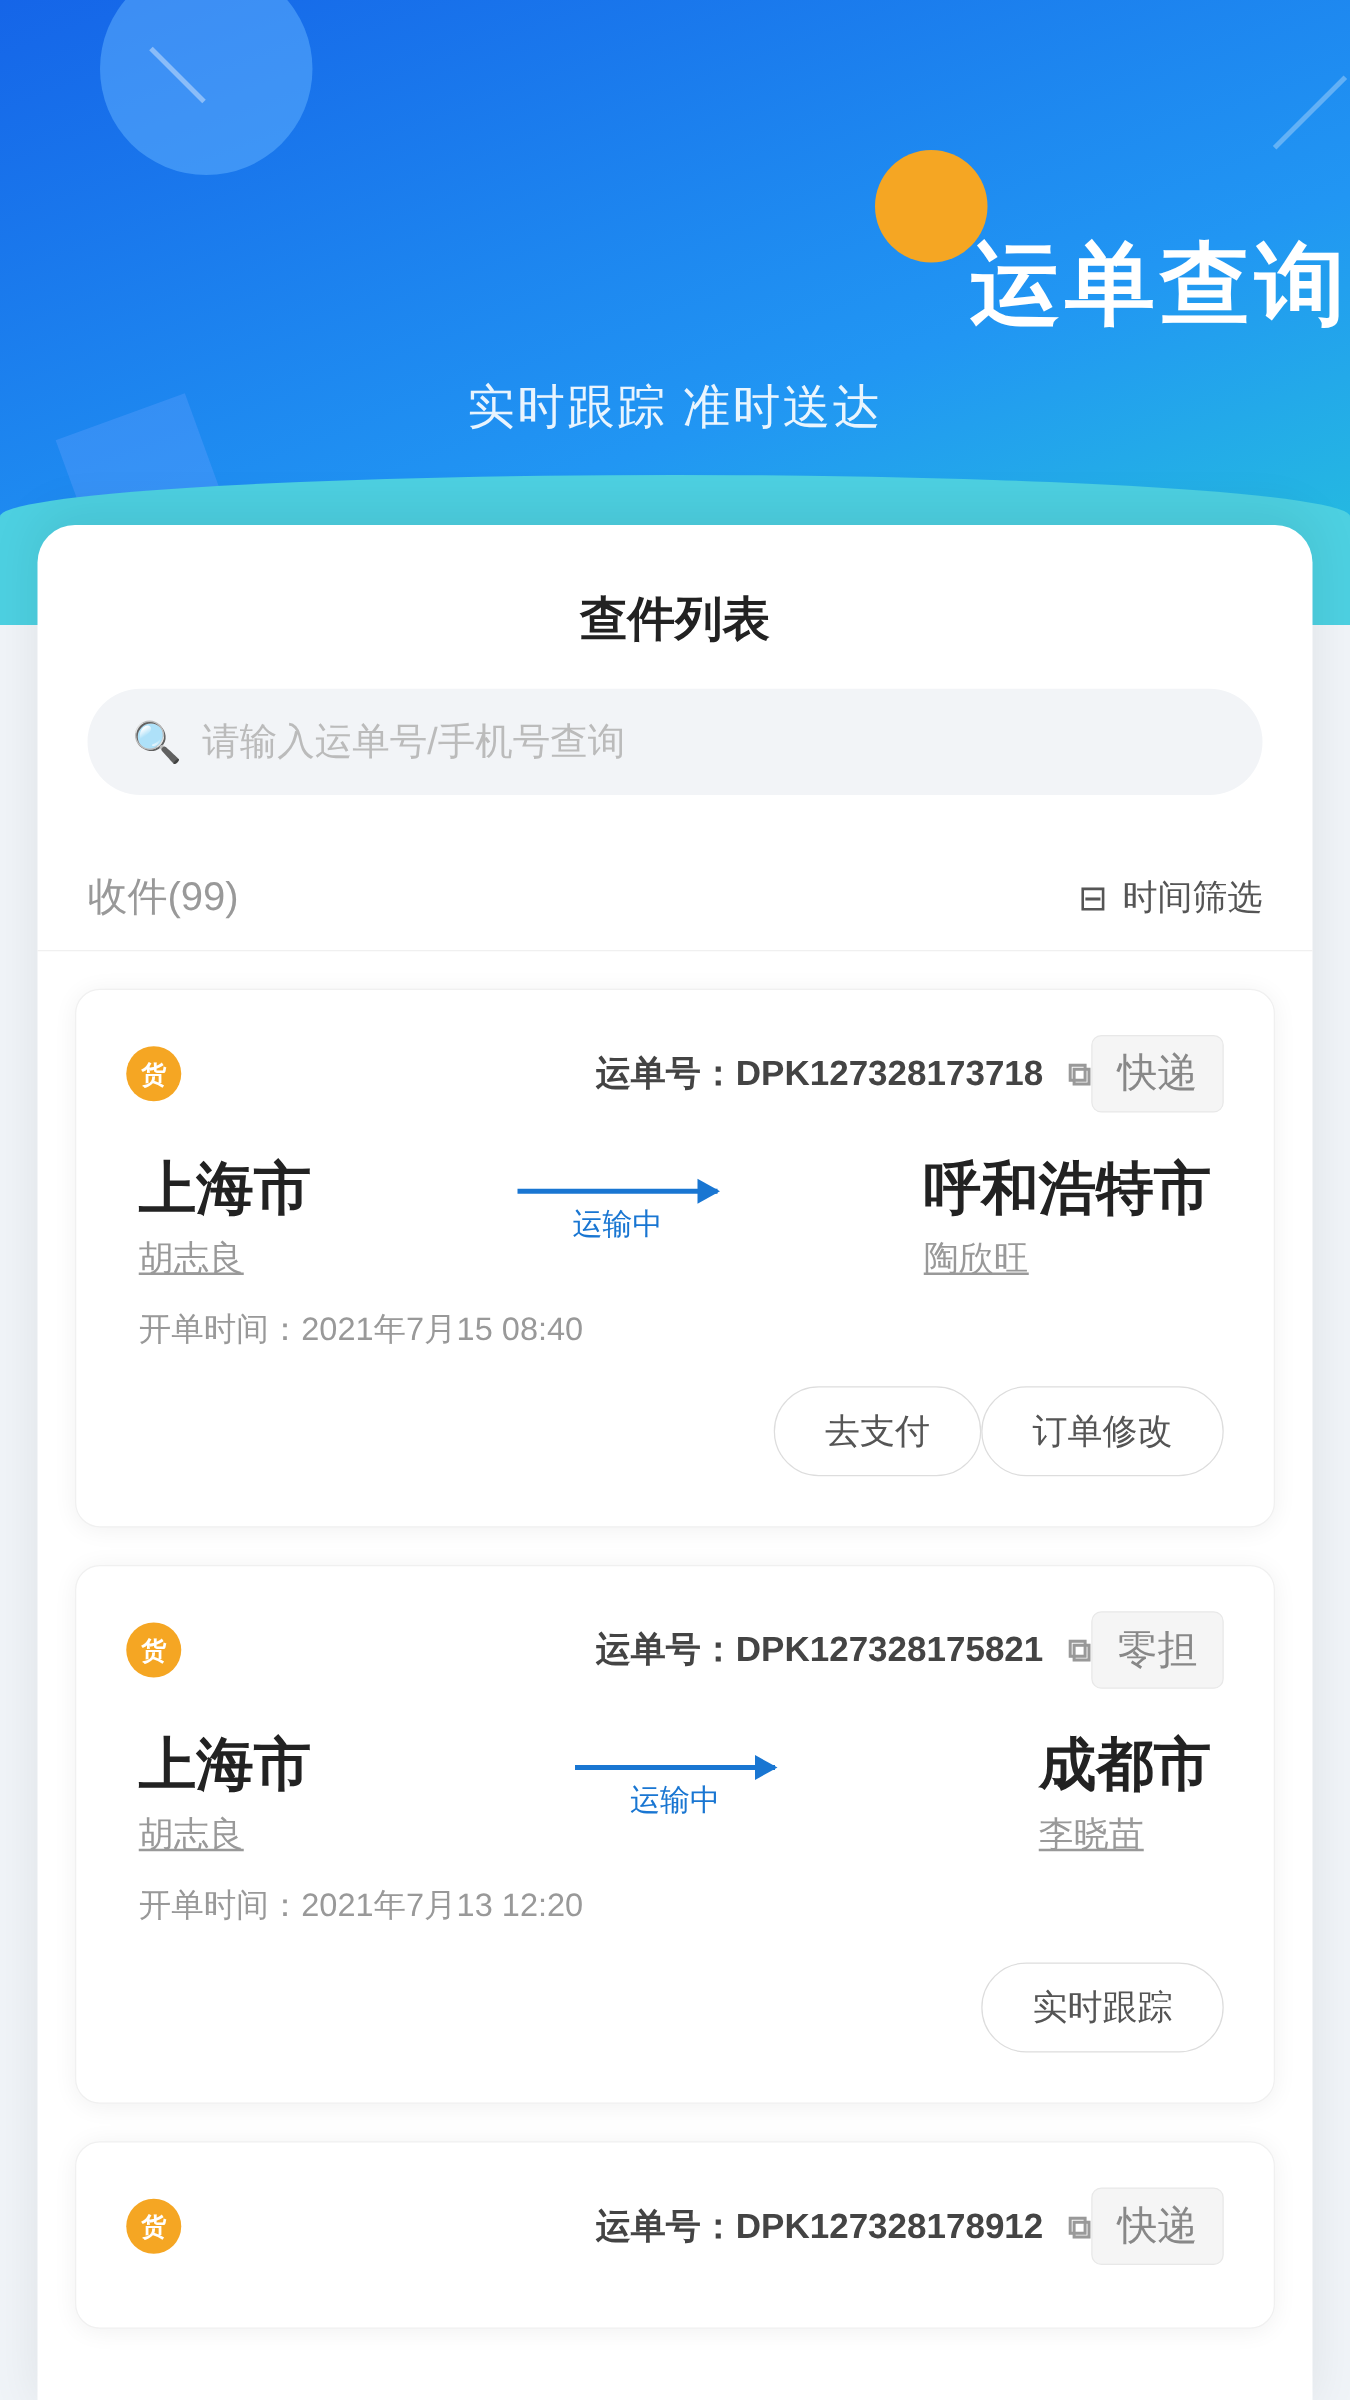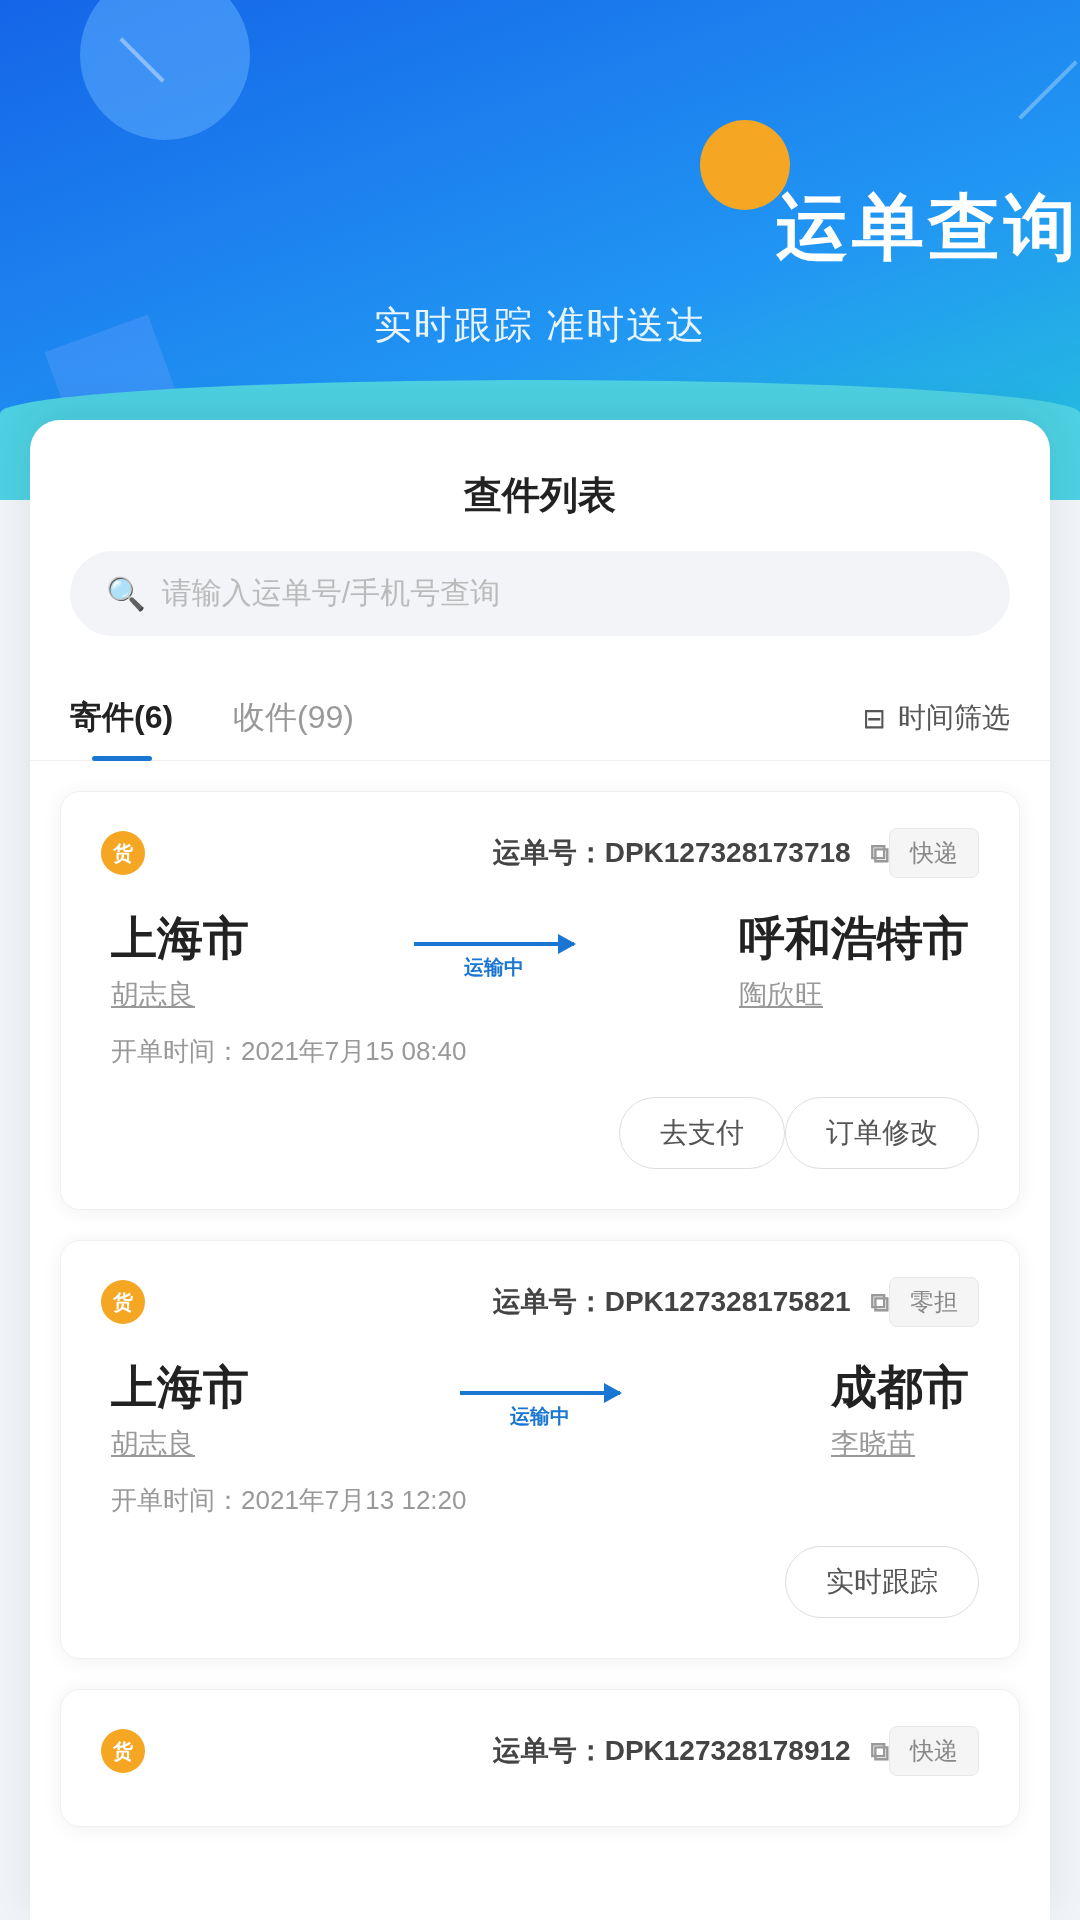--- a/index.html
+++ b/index.html
@@ -231,21 +231,21 @@
     }
     .copy-icon {
       margin-left: 12px;
       color: #999;
       font-size: 26px;
       cursor: pointer;
     }
     .pkg-type-badge {
       background: #f5f5f5;
       color: #888;
-      font-size: 24px;
+      font-size: 32px;
       padding: 8px 20px;
       border-radius: 8px;
       border: 1px solid #e8e8e8;
     }
 
     
     .route-row {
       display: flex;
       align-items: center;
       justify-content: space-between;
@@ -281,22 +281,22 @@
       right: -2px;
       top: 50%;
       transform: translateY(-50%);
       width: 0;
       height: 0;
       border-left: 18px solid #1976d2;
       border-top: 10px solid transparent;
       border-bottom: 10px solid transparent;
     }
     .route-status {
-      font-size: 20px;
-      font-weight: 700;
+      font-size: 24px;
+      font-weight: 400;
       color: #1976d2;
     }
     .route-name {
       font-size: 28px;
       color: #999;
       margin-top: 6px;
       text-decoration: underline;
     }
 
     .pkg-time {
@@ -361,23 +361,20 @@
 <div class="content-area">
   <div class="card-container">
     <h2 class="card-header">查件列表</h2>
 
     <div class="search-bar">
       <span class="search-icon-wrap">🔍</span>
       <span class="search-input-display">请输入运单号/手机号查询</span>
     </div>
 
     <div class="tabs-row">
-      <div class="tab-item active">
-        <span>寄件(6)</span>
-      </div>
       <div class="tab-item">
         <span>收件(99)</span>
       </div>
       <div class="tab-filter">
         <span>⊟</span>
         <span>时间筛选</span>
       </div>
     </div>
 
     <div class="pkg-card">

